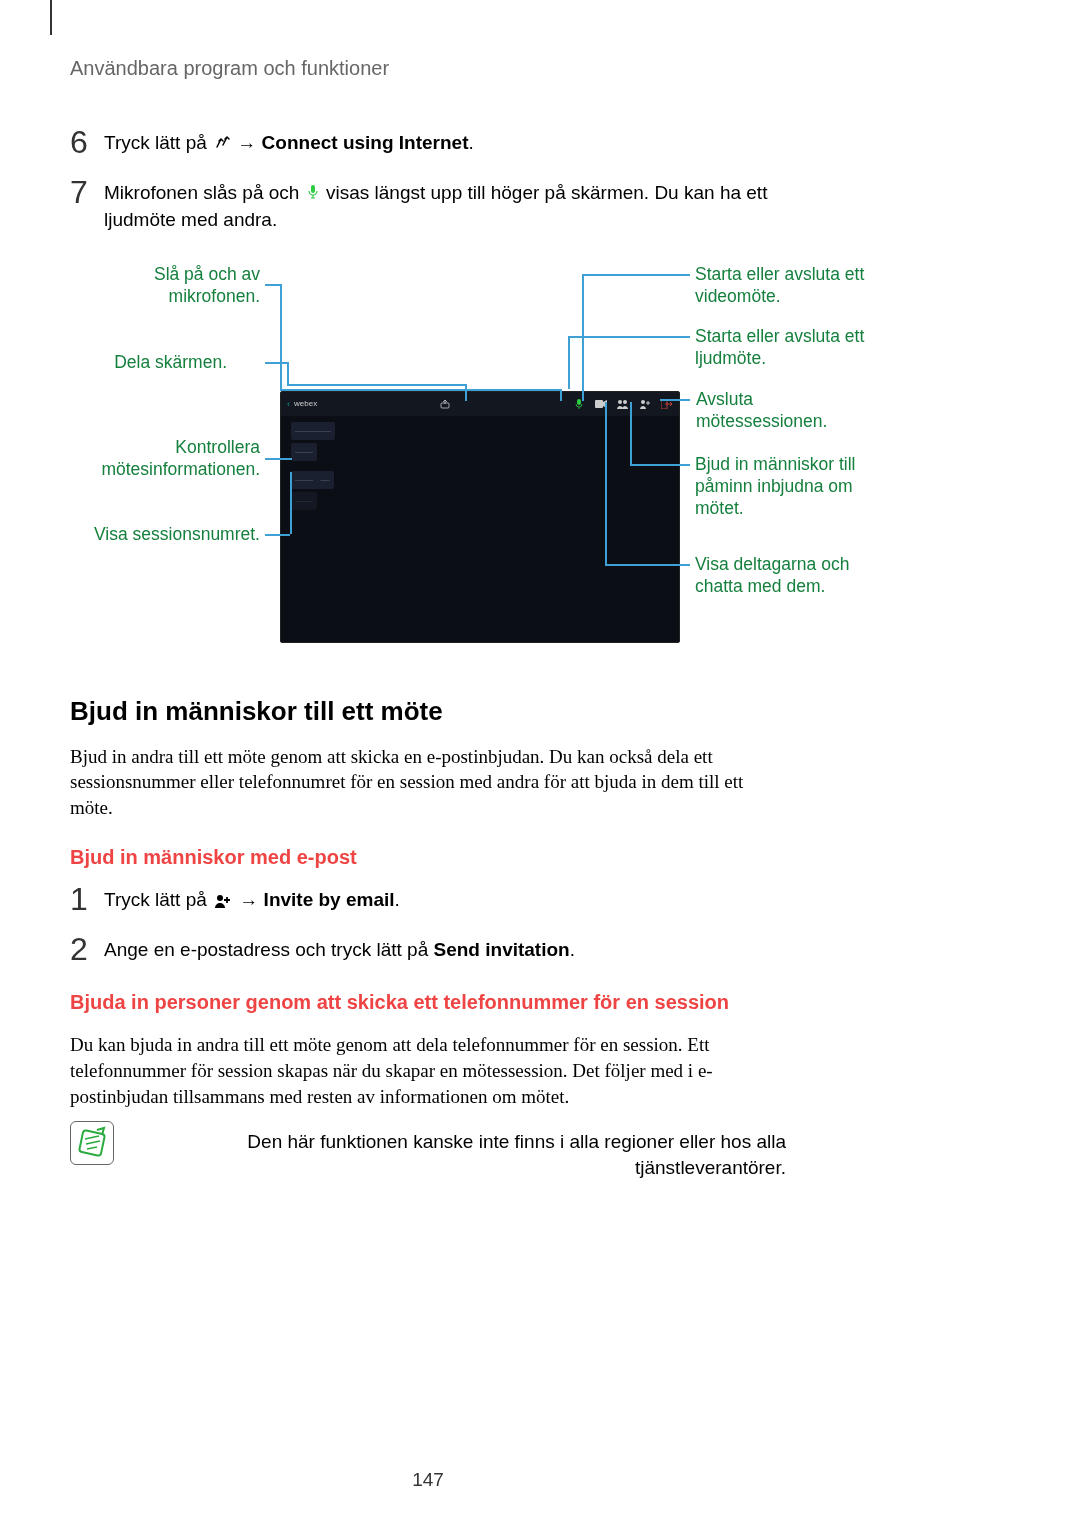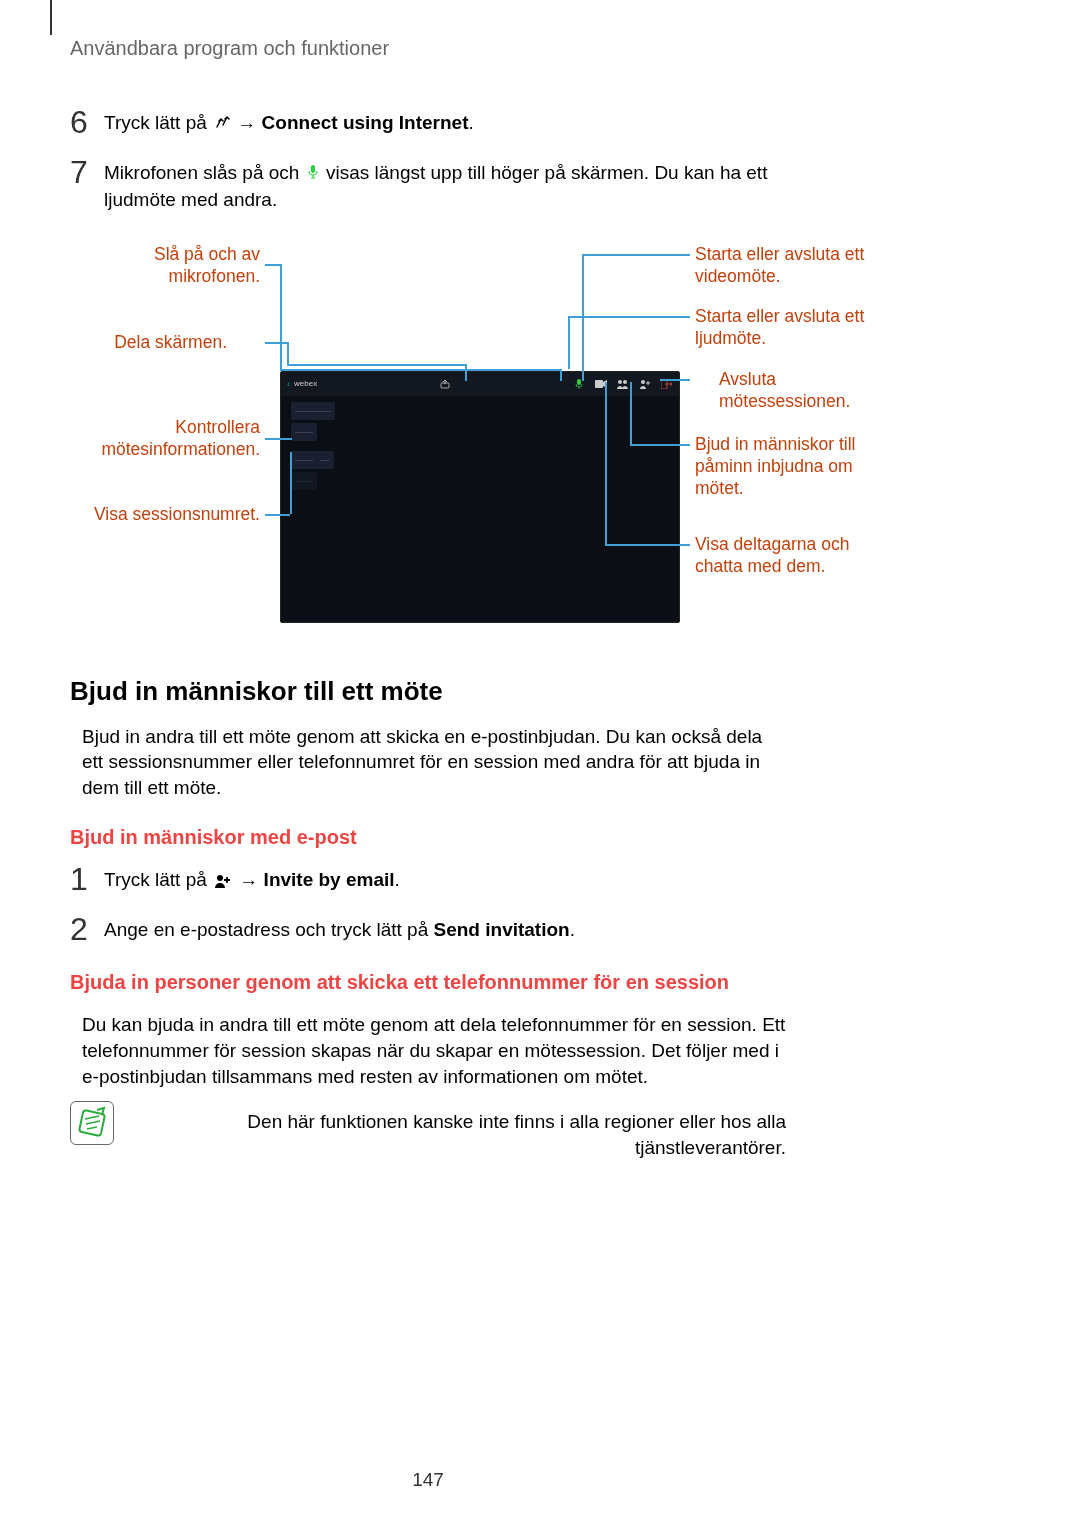--- a/index.html
+++ b/index.html
@@ -9,21 +9,21 @@
     margin: 0;
     padding: 0;
     background: #fff;
     color: #000;
   }
   .page {
     width: 856px;
     height: 1527px;
     position: relative;
     box-sizing: border-box;
-    padding: 35px 70px 40px 70px;
+    padding: 55px 70px 40px 70px;
   }
   .vertical-bar {
     position: absolute;
     left: 50px;
     top: 0;
     width: 2px;
     height: 35px;
     background: #333;
   }
   .header-title {
@@ -60,21 +60,22 @@
     font-weight: bold;
     margin: 40px 0 14px 0;
   }
   h3.sub {
     font-size: 20px;
     font-weight: bold;
     color: #ef4444;
     margin: 24px 0 16px 0;
   }
   .body-p {
-    margin: 0 0 12px 12px;
+    margin: 0 0 12px 0;
+    font-family: Liberation Serif, serif;
   }
   .note-row {
     display: flex;
     align-items: flex-start;
     margin-top: 10px;
     text-align: right;
   }
   .note-icon-box {
     width: 42px;
     height: 42px;
@@ -134,21 +135,21 @@
     position:absolute;
     top:30px; left:10px;
     color:#4a5568;
     font-size:9px;
     line-height:2;
   }
   .screen-body-text div { background:#1a2030; border-radius:2px; padding:0 4px; margin-bottom:3px; width:fit-content;}
   .callout-label {
     position: absolute;
     font-size: 17.5px;
-    color: #c2410c;
+    color: #15803d;
     line-height: 1.25;
   }
   .callout-label.left { text-align: right; }
   .callout-label.right { text-align: left; }
   .line {
     position: absolute;
     background: #3fa0d6;
     z-index: 5;
   }
   .line.h { height: 2px; }
@@ -191,21 +192,21 @@
 
   <div class="diagram">
 
     <div class="callout-label left" style="right:640px;top:10px;width:180px">Slå på och av mikrofonen.</div>
     <div class="callout-label left" style="right:673px;top:98px;width:180px">Dela skärmen.</div>
     <div class="callout-label left" style="right:640px;top:183px;width:200px">Kontrollera mötesinformationen.</div>
     <div class="callout-label left" style="right:640px;top:270px;width:200px">Visa sessionsnumret.</div>
 
     <div class="callout-label right" style="left:625px;top:10px;width:185px">Starta eller avsluta ett videomöte.</div>
     <div class="callout-label right" style="left:625px;top:72px;width:185px">Starta eller avsluta ett ljudmöte.</div>
-    <div class="callout-label right" style="left:649px;top:135px;width:160px">Avsluta mötessessionen.</div>
+    <div class="callout-label right" style="left:626px;top:135px;width:160px">Avsluta mötessessionen.</div>
     <div class="callout-label right" style="left:625px;top:200px;width:170px">Bjud in människor till påminn inbjudna om mötet.</div>
     <div class="callout-label right" style="left:625px;top:300px;width:185px">Visa deltagarna och chatta med dem.</div>
 
     <div class="screen">
       <div class="screen-topbar">
         <div class="tb-left">
             <span style="color:#0aa88a">‹</span>
             <span style="color:#ccc;font-size:8px">webex</span>
           </div>
         <div class="tb-spacer"></div>

